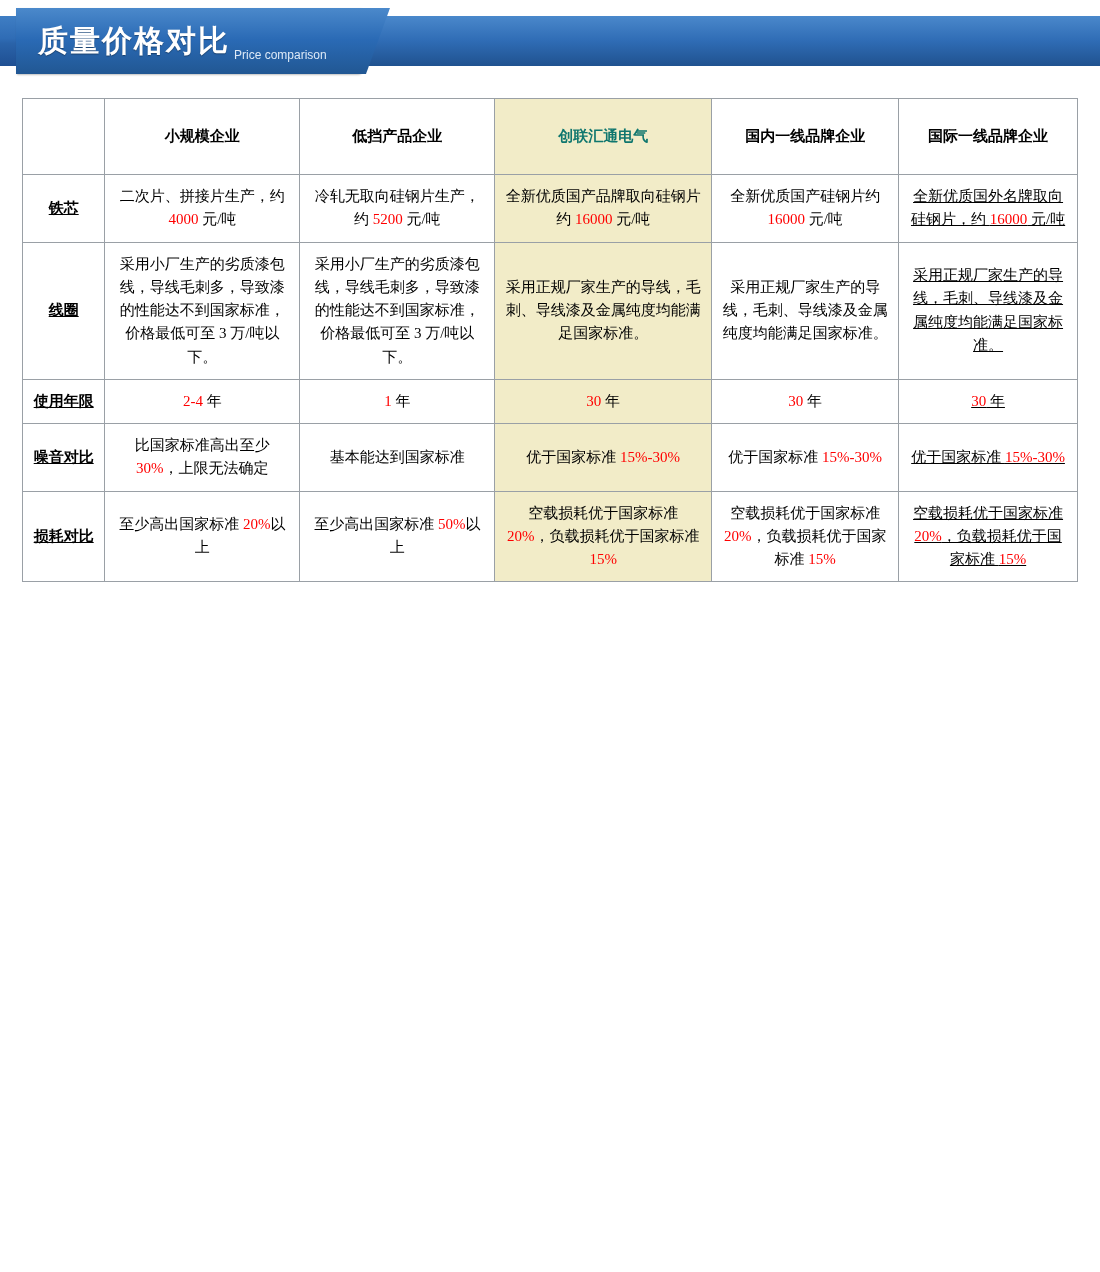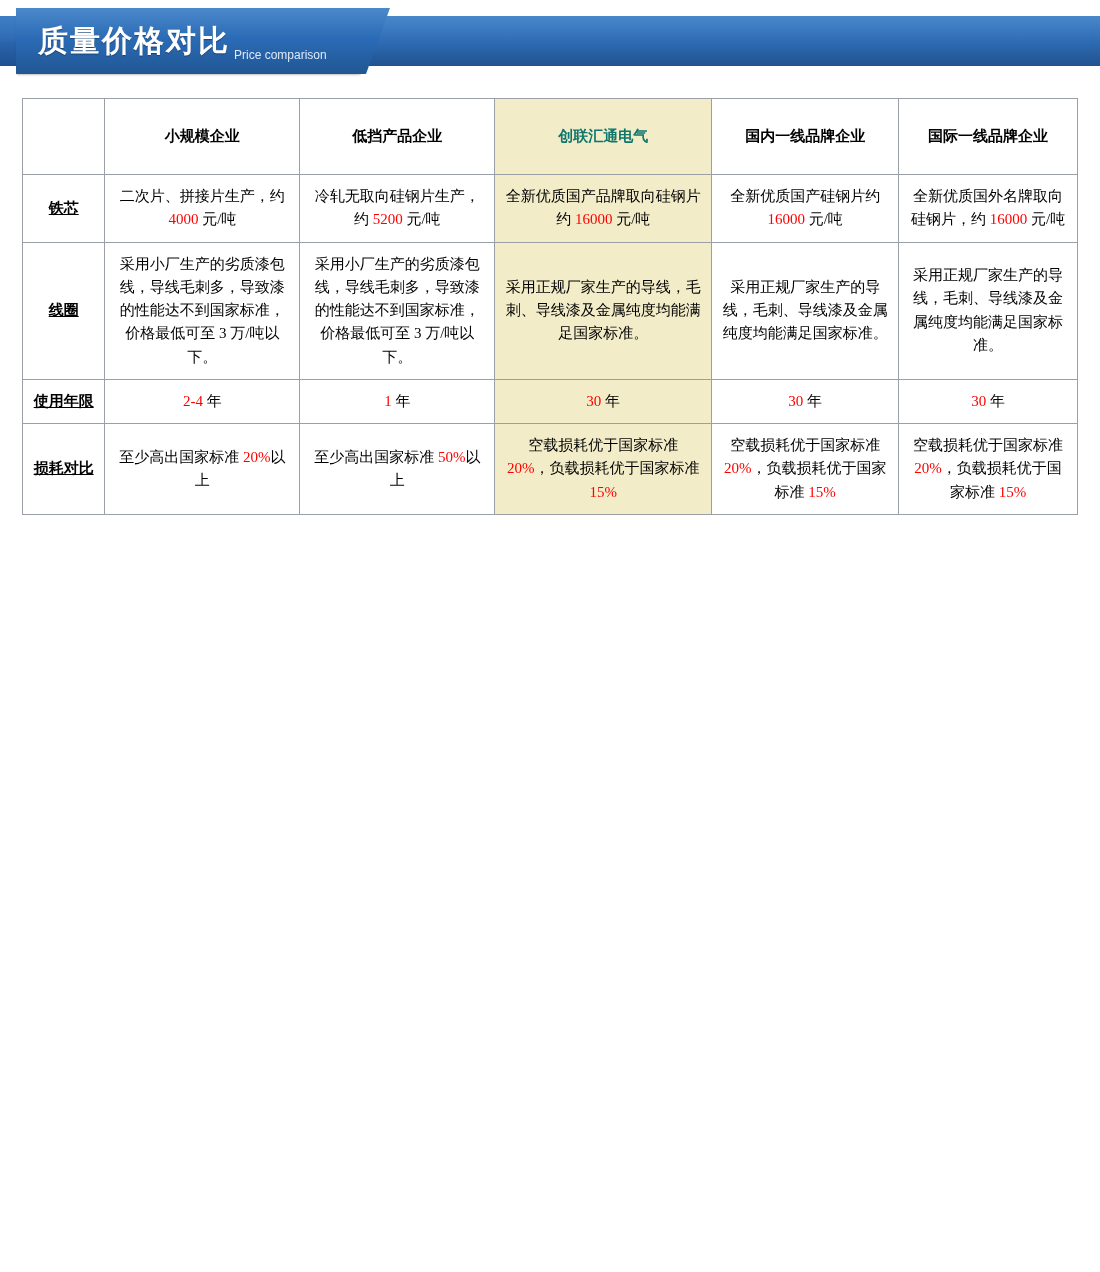--- a/index.html
+++ b/index.html
@@ -129,21 +129,21 @@
   }
   td.highlight {
     background: #f2ecc8;
   }
   td.cell {
     padding: 12px 12px;
   }
   .r { color: #ff0000; }
 
   
-  td.col5 { font-size: 19px; }
+  td.col5 { font-size: 19px; text-decoration: underline; }
 </style>
 </head>
 <body>
 
 <div id="page">
 
   <div class="banner">
     <div class="banner-bar"></div>
     <div class="banner-tail"></div>
     <div class="banner-left">
@@ -191,20 +191,28 @@
           </tr>
           <tr>
             <td class="rowlabel">使用年限</td>
             <td class="cell"><span class="r">2-4</span> 年</td>
             <td class="cell"><span class="r">1</span> 年</td>
             <td class="cell highlight"><span class="r">30</span> 年</td>
             <td class="cell"><span class="r">30</span> 年</td>
             <td class="cell col5"><span class="r">30</span> 年</td>
           </tr>
           <tr>
+            <td class="rowlabel">噪音对比</td>
+            <td class="cell">比国家标准高出至少 <span class="r">30%</span>，上限无法确定</td>
+            <td class="cell">基本能达到国家标准</td>
+            <td class="cell highlight">优于国家标准 <span class="r">15%-30%</span></td>
+            <td class="cell">优于国家标准 <span class="r">15%-30%</span></td>
+            <td class="cell col5">优于国家标准 <span class="r">15%-30%</span></td>
+          </tr>
+          <tr>
             <td class="rowlabel">损耗对比</td>
             <td class="cell">至少高出国家标准 <span class="r">20%</span>以上</td>
             <td class="cell">至少高出国家标准 <span class="r">50%</span>以上</td>
             <td class="cell highlight">空载损耗优于国家标准 <span class="r">20%</span>，负载损耗优于国家标准 <span class="r">15%</span></td>
             <td class="cell">空载损耗优于国家标准 <span class="r">20%</span>，负载损耗优于国家标准 <span class="r">15%</span></td>
             <td class="cell col5">空载损耗优于国家标准 <span class="r">20%</span>，负载损耗优于国家标准 <span class="r">15%</span></td>
           </tr>
         </tbody>
     </table>
   </div>

